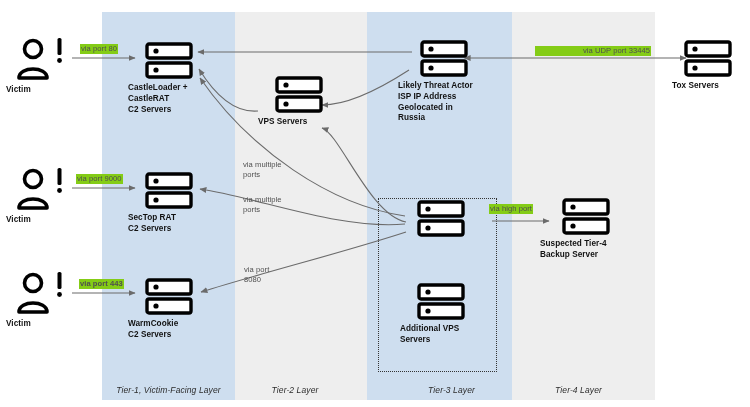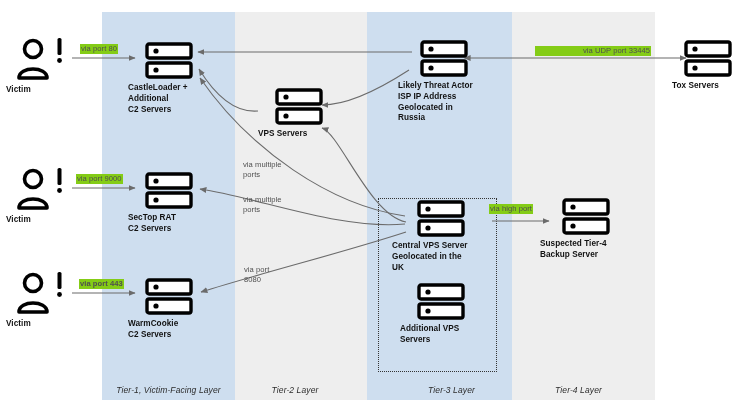--- a/index.html
+++ b/index.html
@@ -177,21 +177,21 @@
   </div>
 
   <div class="node" style="left:128px; top:42px; width:82px;">
     <svg class="server-icon" width="48" height="38" viewBox="0 0 48 38" xmlns="http://www.w3.org/2000/svg">
       <rect x="2" y="2" width="44" height="14" rx="2" fill="#fff" stroke="#000" stroke-width="3.4"></rect>
       <circle cx="11" cy="9" r="2.6" fill="#000"></circle>
       <rect x="2" y="21" width="44" height="14" rx="2" fill="#fff" stroke="#000" stroke-width="3.4"></rect>
       <circle cx="11" cy="28" r="2.6" fill="#000"></circle>
     </svg>
     <div class="node-caption">CastleLoader +
-Additional
+CastleRAT
 C2 Servers</div>
   </div>
 
   <div class="node" style="left:128px; top:172px; width:82px;">
     <svg class="server-icon" width="48" height="38" viewBox="0 0 48 38" xmlns="http://www.w3.org/2000/svg">
       <rect x="2" y="2" width="44" height="14" rx="2" fill="#fff" stroke="#000" stroke-width="3.4"></rect>
       <circle cx="11" cy="9" r="2.6" fill="#000"></circle>
       <rect x="2" y="21" width="44" height="14" rx="2" fill="#fff" stroke="#000" stroke-width="3.4"></rect>
       <circle cx="11" cy="28" r="2.6" fill="#000"></circle>
     </svg>
@@ -203,21 +203,21 @@
     <svg class="server-icon" width="48" height="38" viewBox="0 0 48 38" xmlns="http://www.w3.org/2000/svg">
       <rect x="2" y="2" width="44" height="14" rx="2" fill="#fff" stroke="#000" stroke-width="3.4"></rect>
       <circle cx="11" cy="9" r="2.6" fill="#000"></circle>
       <rect x="2" y="21" width="44" height="14" rx="2" fill="#fff" stroke="#000" stroke-width="3.4"></rect>
       <circle cx="11" cy="28" r="2.6" fill="#000"></circle>
     </svg>
     <div class="node-caption">WarmCookie
 C2 Servers</div>
   </div>
 
-  <div class="node" style="left:258px; top:88px; width:82px;">
+  <div class="node" style="left:258px; top:76px; width:82px;">
     <svg class="server-icon" width="48" height="38" viewBox="0 0 48 38" xmlns="http://www.w3.org/2000/svg">
       <rect x="2" y="2" width="44" height="14" rx="2" fill="#fff" stroke="#000" stroke-width="3.4"></rect>
       <circle cx="11" cy="9" r="2.6" fill="#000"></circle>
       <rect x="2" y="21" width="44" height="14" rx="2" fill="#fff" stroke="#000" stroke-width="3.4"></rect>
       <circle cx="11" cy="28" r="2.6" fill="#000"></circle>
     </svg>
     <div class="node-caption">VPS Servers</div>
   </div>
 
   <div class="node" style="left:398px; top:40px; width:92px;">
@@ -233,23 +233,20 @@
 Russia</div>
   </div>
 
   <div class="node" style="left:392px; top:200px; width:98px;">
     <svg class="server-icon" width="48" height="38" viewBox="0 0 48 38" xmlns="http://www.w3.org/2000/svg">
       <rect x="2" y="2" width="44" height="14" rx="2" fill="#fff" stroke="#000" stroke-width="3.4"></rect>
       <circle cx="11" cy="9" r="2.6" fill="#000"></circle>
       <rect x="2" y="21" width="44" height="14" rx="2" fill="#fff" stroke="#000" stroke-width="3.4"></rect>
       <circle cx="11" cy="28" r="2.6" fill="#000"></circle>
     </svg>
-    <div class="node-caption">Central VPS Server
-Geolocated in the
-UK</div>
   </div>
 
   <div class="node" style="left:400px; top:283px; width:82px;">
     <svg class="server-icon" width="48" height="38" viewBox="0 0 48 38" xmlns="http://www.w3.org/2000/svg">
       <rect x="2" y="2" width="44" height="14" rx="2" fill="#fff" stroke="#000" stroke-width="3.4"></rect>
       <circle cx="11" cy="9" r="2.6" fill="#000"></circle>
       <rect x="2" y="21" width="44" height="14" rx="2" fill="#fff" stroke="#000" stroke-width="3.4"></rect>
       <circle cx="11" cy="28" r="2.6" fill="#000"></circle>
     </svg>
     <div class="node-caption">Additional VPS

